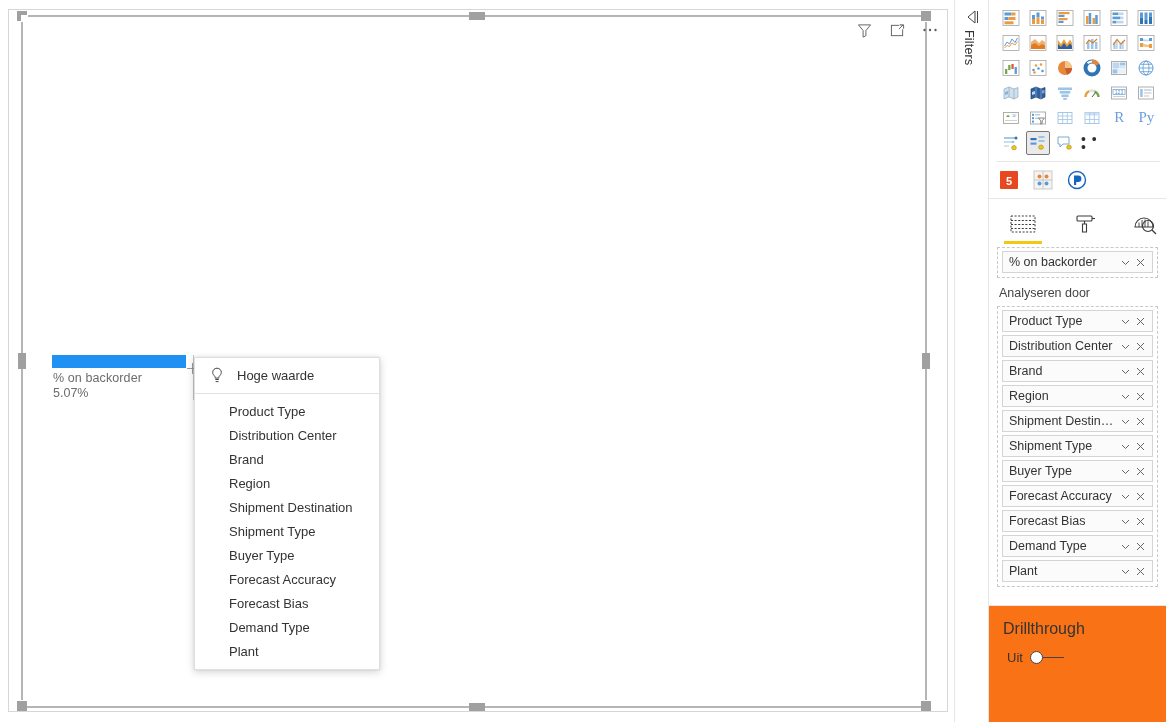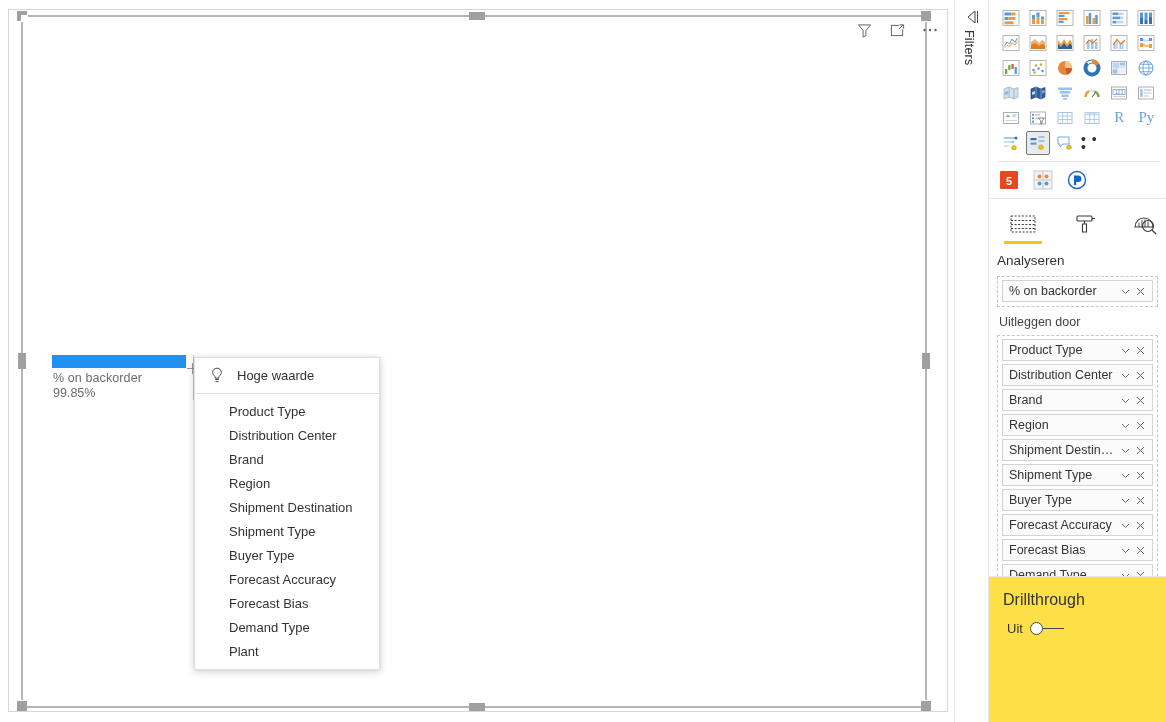--- a/index.html
+++ b/index.html
@@ -144,22 +144,22 @@
   .fb-btn { width: 15px; height: 16px; display: flex; align-items: center; justify-content: center; cursor: pointer; color: #666; }
   .fb-btn svg { display: block; }
 
   .well-dash {
     border: 1px dashed #c8c8c8; padding: 3px 4px 1px 4px; margin: 0 8px 0 8px; background: #fff;
   }
   .well-label { font-size: 12.5px; color: #444; padding: 8px 0 6px 10px; }
 
   
   #drillthrough {
-    position: absolute; left: 0; right: 0; bottom: 0; height: 146px;
-    border-top: 1px solid #e6e6e6; background: #fde047;
+    position: absolute; left: 0; right: 0; bottom: 0; height: 117px;
+    border-top: 1px solid #e6e6e6; background: #f97316;
     padding: 14px 0 0 8px;
   }
   #dt-title { font-size: 16px; color: #333; padding-left: 6px; }
   #dt-sub { font-size: 12.5px; color: #444; padding: 16px 0 0 6px; }
   #dt-toggle-row { display: flex; align-items: center; gap: 7px; padding: 12px 0 0 10px; }
   #dt-toggle-label { font-size: 13px; color: #333; }
   .toggle { position: relative; width: 34px; height: 14px; cursor: pointer; }
   .toggle .knob { position: absolute; left: 0; top: 0; width: 13px; height: 13px; border: 1.6px solid #444; border-radius: 50%; background: #fff; }
   .toggle .track { position: absolute; left: 13px; top: 6px; width: 21px; height: 1.6px; background: #444; }
 </style>
@@ -209,21 +209,21 @@
           <circle cx="2.5" cy="3" r="1.2" fill="#605e5c"></circle>
           <circle cx="8" cy="3" r="1.2" fill="#605e5c"></circle>
           <circle cx="13.5" cy="3" r="1.2" fill="#605e5c"></circle>
         </svg>
       </div>
     </div>
 
     <div id="kpi-visual">
       <div id="kpi-bar"></div>
       <div id="kpi-label">% on backorder</div>
-      <div id="kpi-value">99.85%</div>
+      <div id="kpi-value">5.07%</div>
     </div>
     <div class="kpi-handle-v"></div>
     <div class="kpi-handle-h"></div>
     <div class="kpi-handle-h2"></div>
 
     <div id="context-menu">
       <div class="cm-group">
         <div class="cm-item">
           <span class="cm-ico">
             <svg width="14" height="17" viewBox="0 0 14 17">
@@ -628,40 +628,39 @@
           <line x1="10" y1="14" x2="10" y2="7" stroke="#3b3b3b" stroke-width=".9"></line>
           <line x1="13" y1="14" x2="13" y2="6.5" stroke="#3b3b3b" stroke-width=".9"></line>
           <line x1="16" y1="14" x2="16" y2="8.5" stroke="#3b3b3b" stroke-width=".9"></line>
           <circle cx="16" cy="13" r="5.5" fill="none" stroke="#3b3b3b" stroke-width="1.2"></circle>
           <line x1="20" y1="17" x2="24" y2="21" stroke="#3b3b3b" stroke-width="1.3"></line>
         </svg>
         <div class="underline"></div>
       </div>
     </div>
 
-    <div id="pane-tab-title">Analyseren</div>
 
     <div class="well-dash">
       <div class="field-box">
         <span class="fb-name">% on backorder</span>
         <span class="fb-btn">
             <svg width="11" height="11" viewBox="0 0 11 11">
               <polyline points="2,4 5.5,7.5 9,4" fill="none" stroke="#666" stroke-width="1"></polyline>
             </svg>
           </span>
         <span class="fb-btn">
             <svg width="11" height="11" viewBox="0 0 11 11">
               <line x1="2" y1="2" x2="9" y2="9" stroke="#666" stroke-width="1"></line>
               <line x1="9" y1="2" x2="2" y2="9" stroke="#666" stroke-width="1"></line>
             </svg>
           </span>
       </div>
     </div>
 
-    <div class="well-label">Uitleggen door</div>
+    <div class="well-label">Analyseren door</div>
 
     <div class="well-dash">
       <div class="field-box">
         <span class="fb-name">Product Type</span>
         <span class="fb-btn">
             <svg width="11" height="11" viewBox="0 0 11 11">
               <polyline points="2,4 5.5,7.5 9,4" fill="none" stroke="#666" stroke-width="1"></polyline>
             </svg>
           </span>
         <span class="fb-btn">

